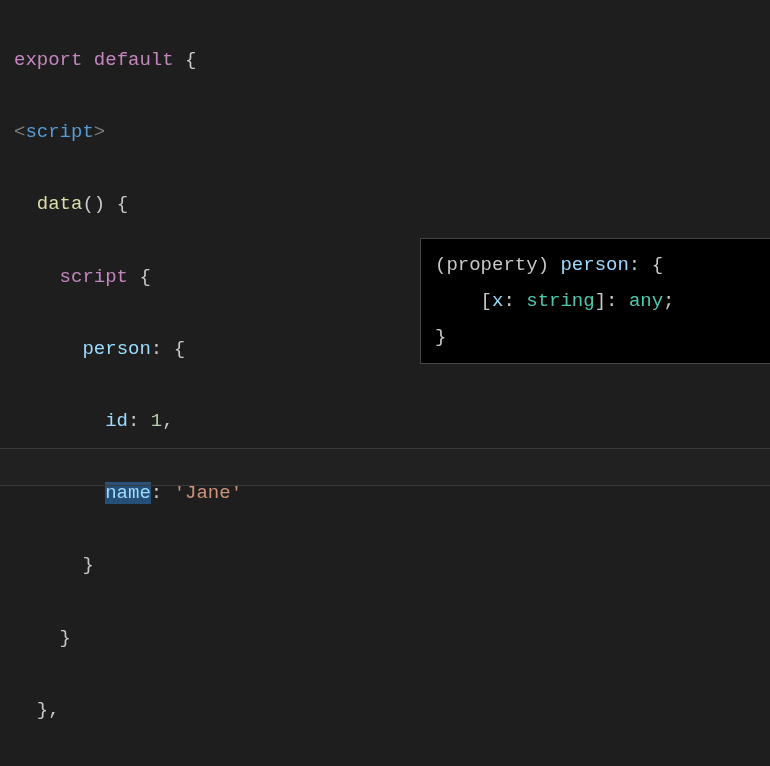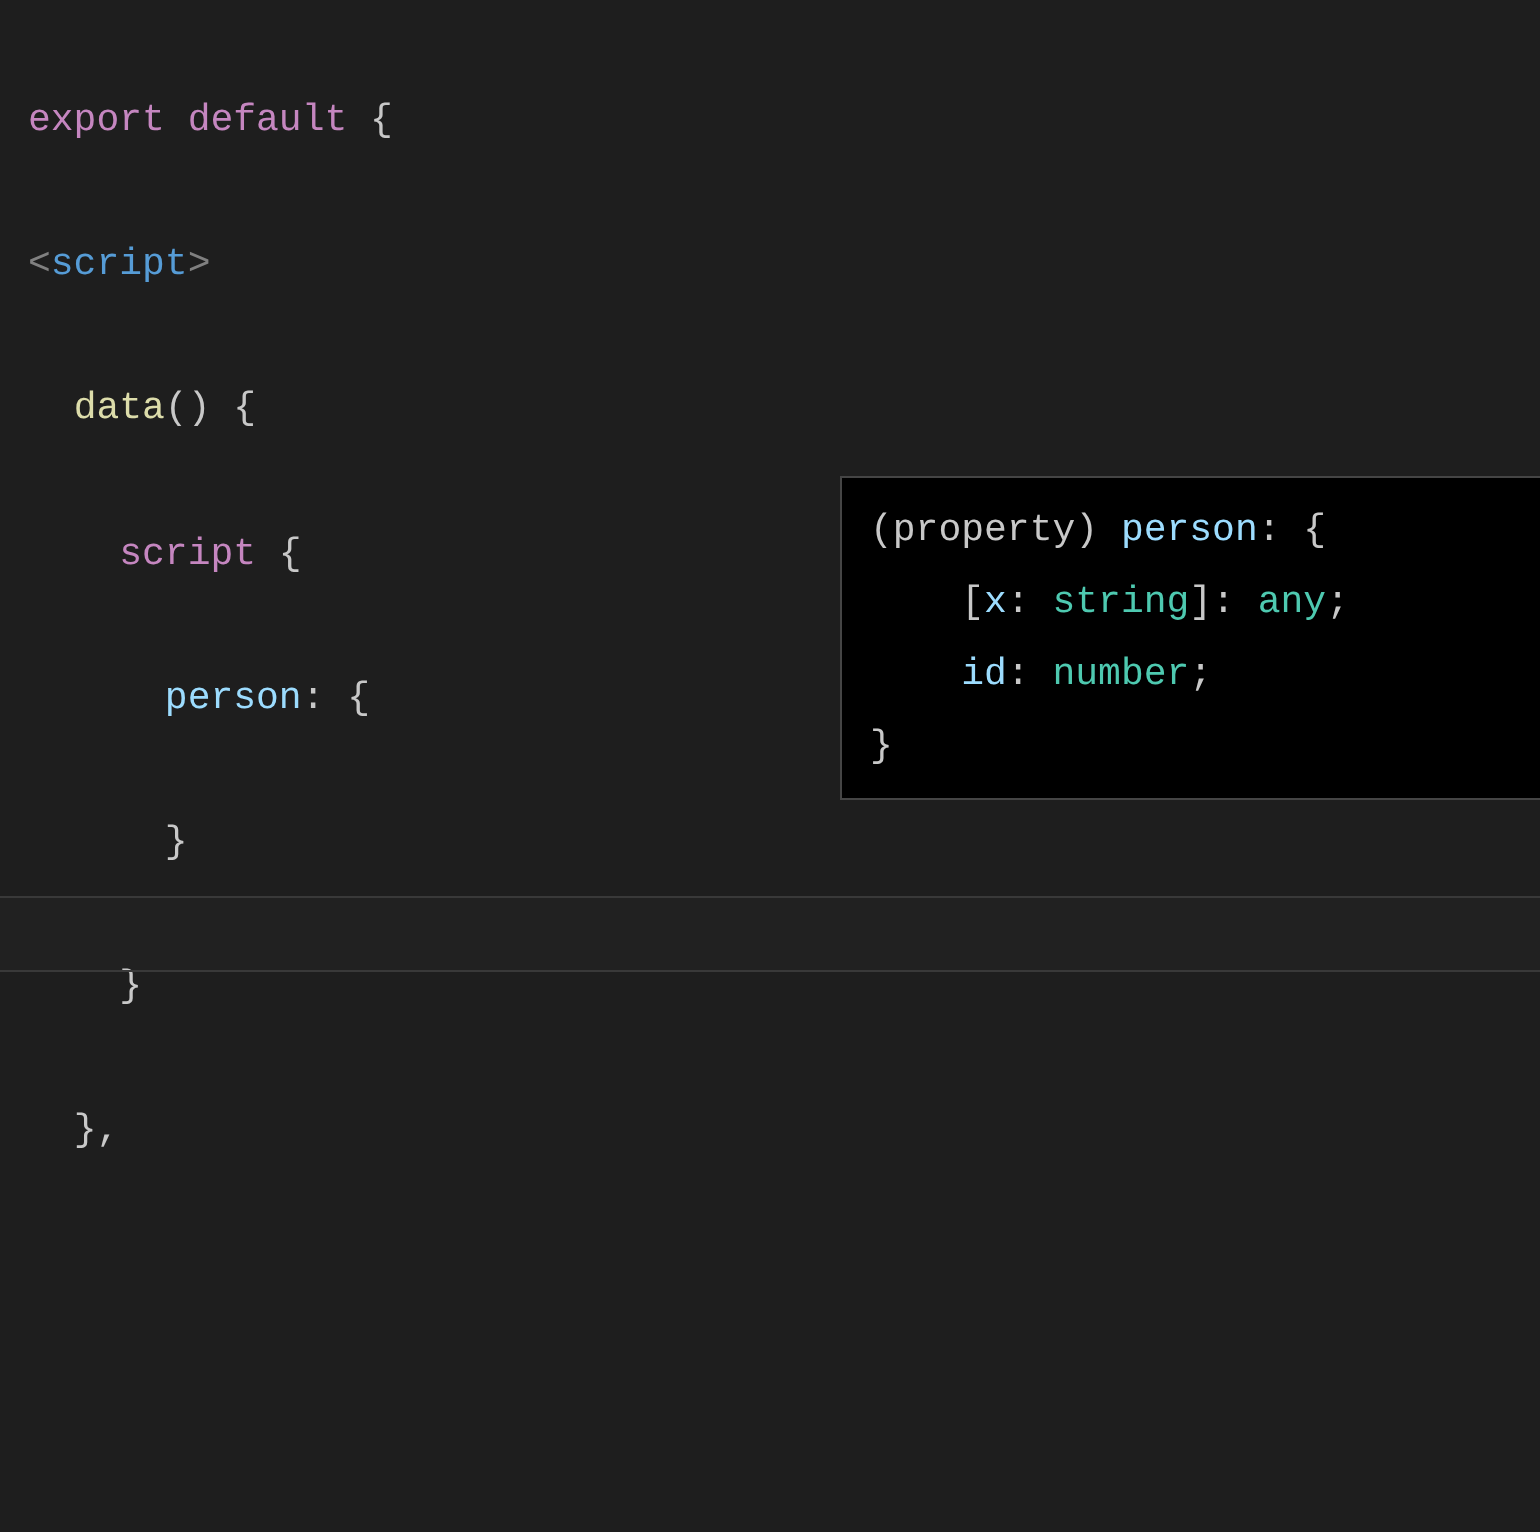--- a/index.html
+++ b/index.html
@@ -60,34 +60,35 @@
 <body>
 
 <div class="line-hl"></div>
 
 <div class="code">
 <div><span class="tok-red">export</span><span> </span><span class="tok-red">default</span><span class="tok-punc"> {</span></div>
 <div><span class="tok-tagbracket">&lt;</span><span class="tok-tagname">script</span><span class="tok-tagbracket">&gt;</span></div>
 <div><span>  </span><span class="tok-funcname">data</span><span class="tok-punc">() {</span></div>
 <div><span>    </span><span class="tok-red">script</span><span class="tok-punc"> {</span></div>
 <div><span>      </span><span class="tok-prop">person</span><span class="tok-punc">: {</span></div>
+<div><span>        </span><span class="tok-prop">id</span><span class="tok-punc">: </span><span class="tok-num">1</span><span class="tok-punc">,</span></div>
+<div><span>        </span><span class="tok-prop sel">name</span><span class="tok-punc">: </span><span class="tok-str">'Jane'</span></div>
 <div><span>      </span><span class="tok-punc">}</span></div>
 <div><span>    </span><span class="tok-punc">}</span></div>
 <div><span>  </span><span class="tok-punc">},</span></div>
 <div></div>
 
 
 
 
 
 
 
 
 
 
 </div>
 
 <div class="tooltip">
   <div class="tt-line"><span class="tt-punc">(</span><span class="tt-punc">property</span><span class="tt-punc">) </span><span class="tt-prop">person</span><span class="tt-punc">: {</span></div>
   <div class="tt-line"><span>    </span><span class="tt-punc">[</span><span class="tt-prop">x</span><span class="tt-punc">: </span><span class="tt-type">string</span><span class="tt-punc">]: </span><span class="tt-type">any</span><span class="tt-punc">;</span></div>
-  <div class="tt-line"><span>    </span><span class="tt-prop">id</span><span class="tt-punc">: </span><span class="tt-type">number</span><span class="tt-punc">;</span></div>
   <div class="tt-line"><span class="tt-punc">}</span></div>
 </div>
 
 </body></html>

